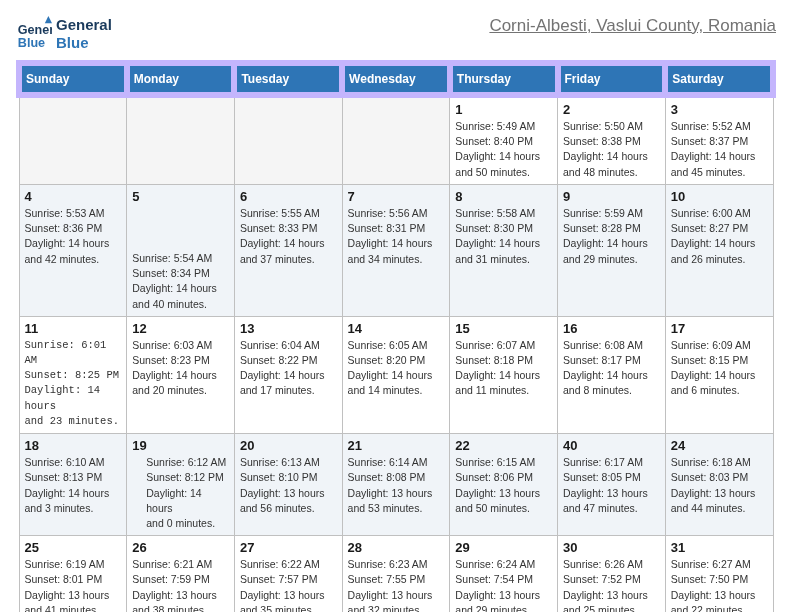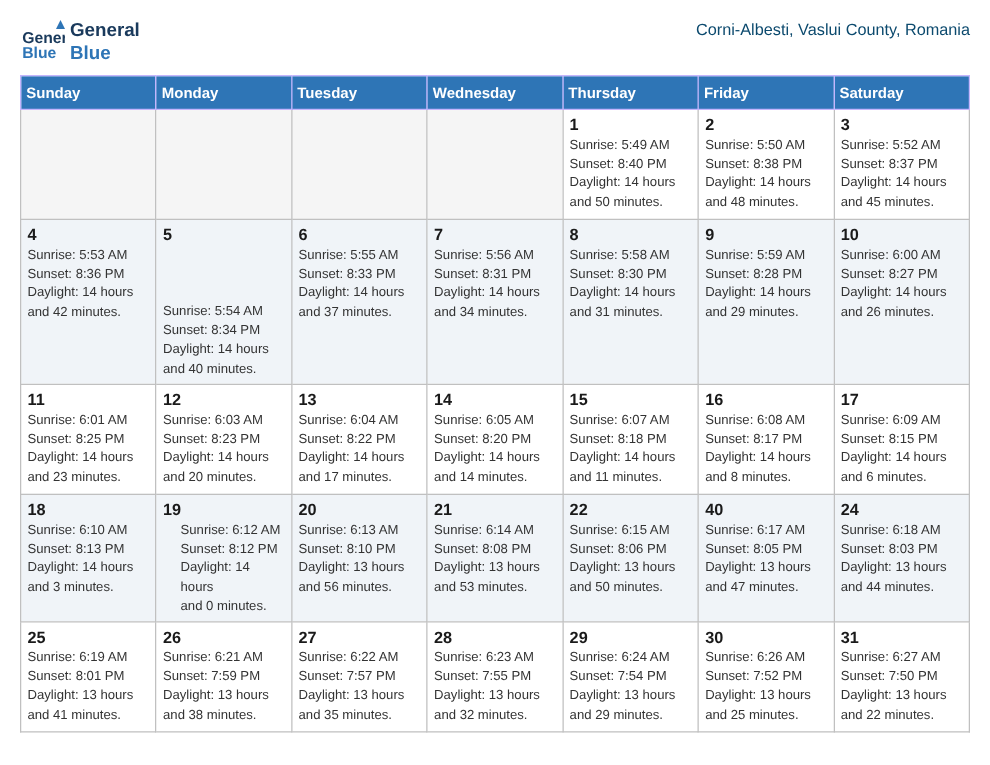--- a/index.html
+++ b/index.html
@@ -27,36 +27,37 @@
     }
     .title-area {
       text-align: right;
     }
     .month-year {
       font-size: 36px;
       font-weight: bold;
       color: #1a1a1a;
     }
     .location {
-      font-size: 13px;
-      color: #0c4a6e;
+      font-size: 17px;
+      color: #737373;
+      text-decoration: underline;
     }
     .calendar {
       width: 100%;
       border-collapse: collapse;
       font-size: 11px;
     }
     .calendar th {
       background: #2e75b6;
       color: #fff;
       padding: 6px 4px;
       text-align: left;
       font-size: 12px;
       font-weight: bold;
-      border: 1px solid #c4b5fd;
+      border: 6px solid #c4b5fd;
     }
     .calendar td {
       border: 1px solid #c0c0c0;
       vertical-align: top;
       padding: 4px 5px;
       height: 88px;
       background: #fff;
       width: calc(100% / 7);
     }
     .calendar td.empty {
@@ -184,21 +185,21 @@
           <div class="day-number">10</div>
           <div class="day-info" style="white-space: pre-line;">Sunrise: 6:00 AM
 Sunset: 8:27 PM
 Daylight: 14 hours
 and 26 minutes.</div>
         </td>
       </tr>
       <tr>
         <td>
           <div class="day-number">11</div>
-          <div class="day-info" style="white-space: pre-line;">Sunrise: 6:01 AM
+          <div class="day-info" style="white-space: pre-line; font-family: Liberation Mono, monospace;">Sunrise: 6:01 AM
 Sunset: 8:25 PM
 Daylight: 14 hours
 and 23 minutes.</div>
         </td>
         <td>
           <div class="day-number">12</div>
           <div class="day-info" style="white-space: pre-line;">Sunrise: 6:03 AM
 Sunset: 8:23 PM
 Daylight: 14 hours
 and 20 minutes.</div>

